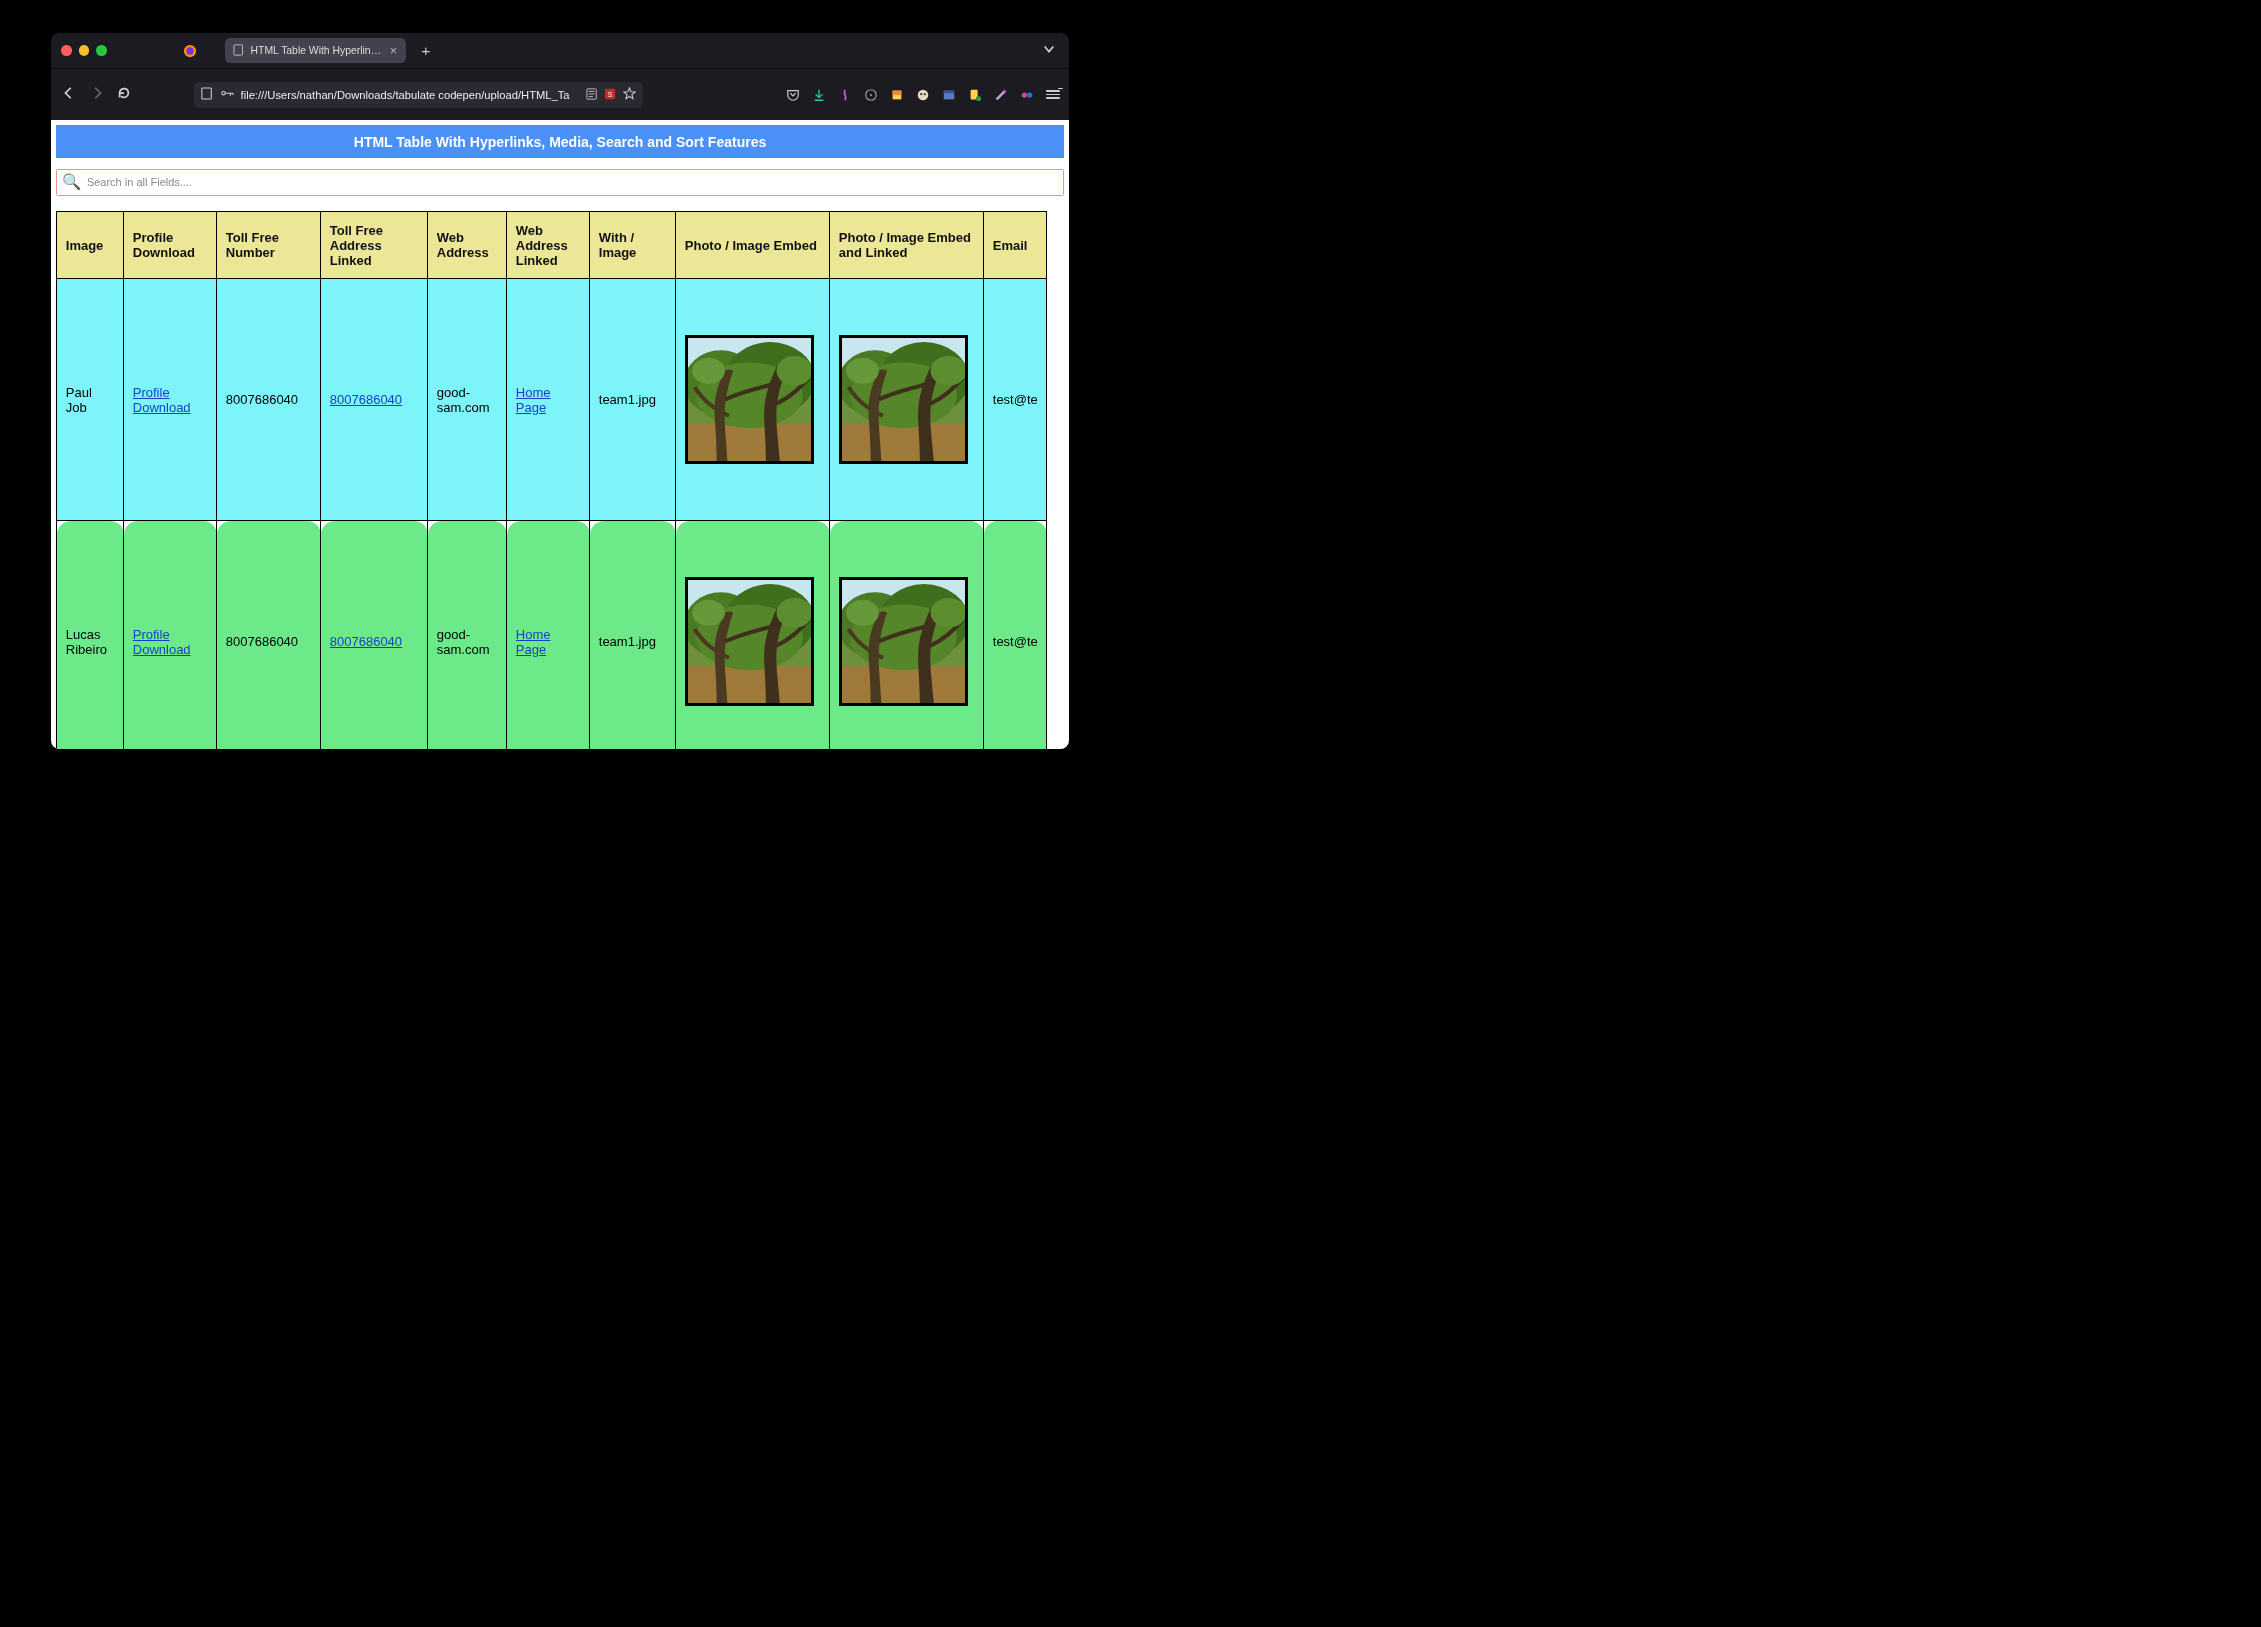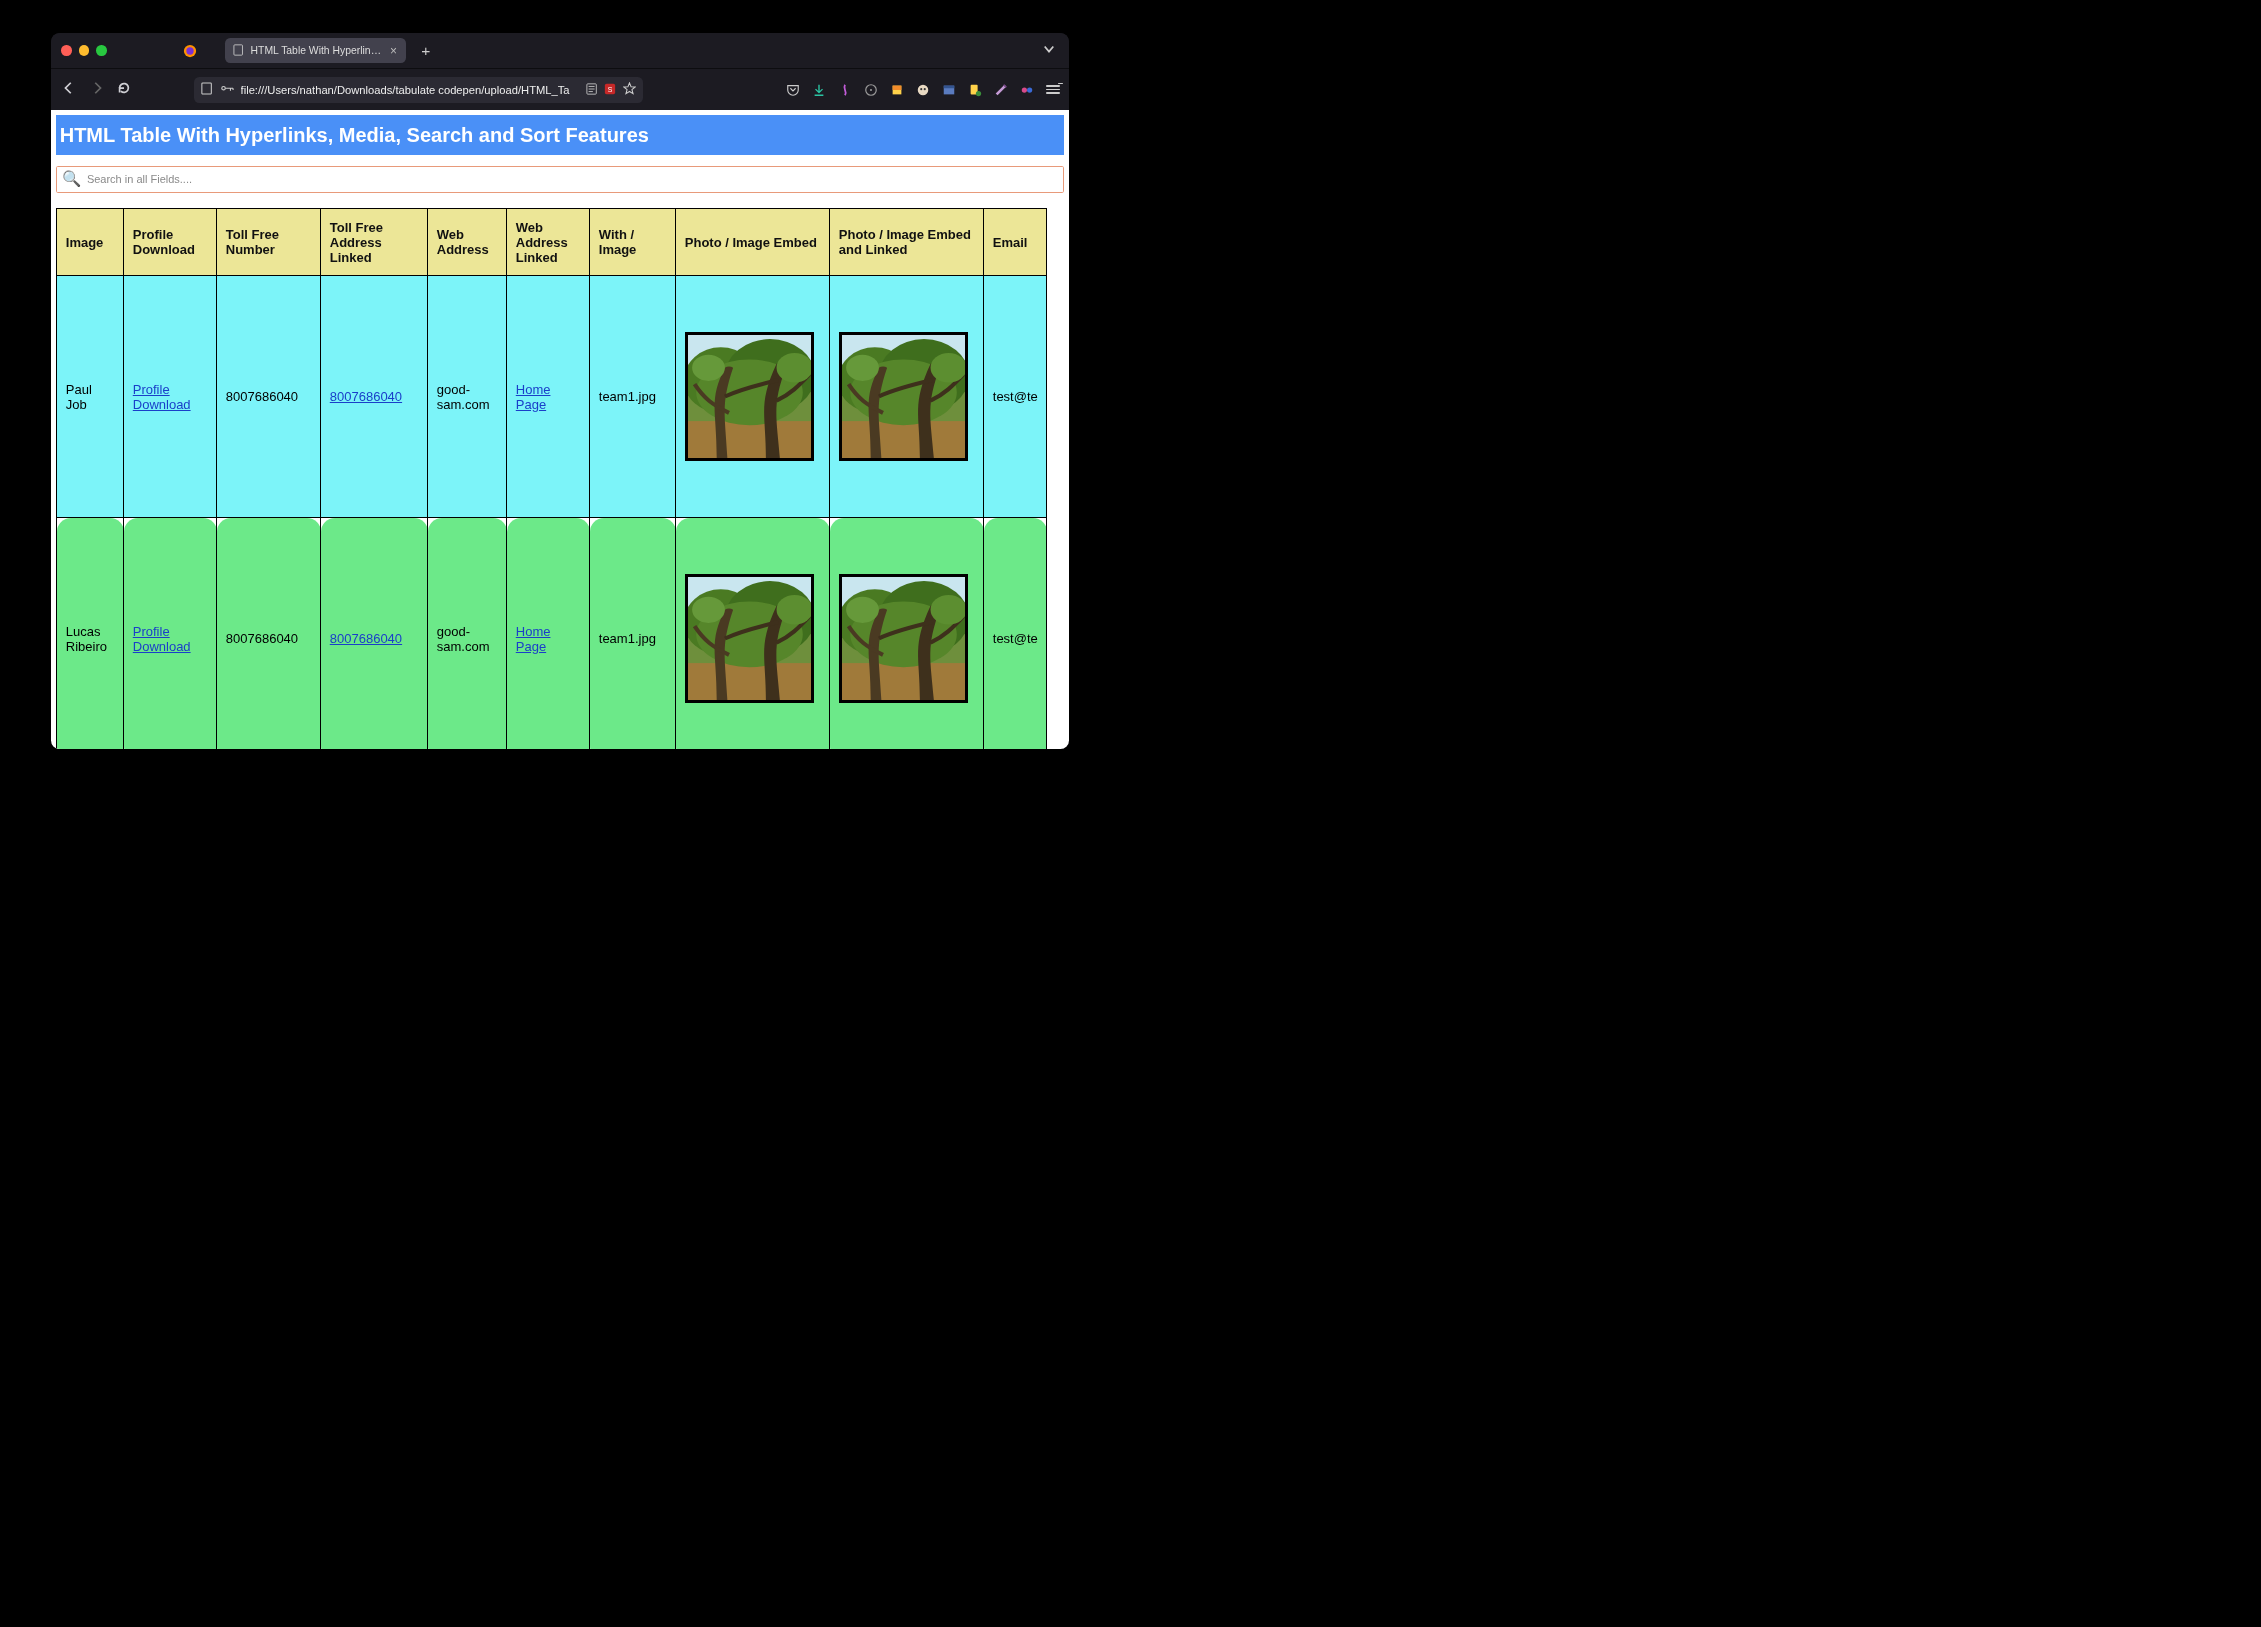--- a/index.html
+++ b/index.html
@@ -49,21 +49,21 @@
     font-size: 10.4px;
     max-width: 181px;
     margin-left: 21px;
   }
   .tab .tab-label { white-space: nowrap; overflow: hidden; text-overflow: ellipsis; flex:1; }
   .tab .close-x { color:#bbb; font-size:12px; }
   .newtab { color:#ccc; font-size:15.5px; padding:0 8.6px; }
   .titlebar-right { margin-left:auto; color:#ccc; font-size:12px; padding-right:3.5px; }
   
   .toolbar {
-    height: 42px;
+    height: 52px;
     background: #1c1b22;
     border-top: 0.9px solid #0d0d10;
     display: flex;
     align-items: center;
     padding: 0 8.6px;
     gap: 8.6px;
   }
   .tool-btn {
     color: #cfcfd4; font-size: 14px; width:19px; text-align:center;
   }
@@ -99,22 +99,22 @@
     background: #fff;
     overflow: hidden;
   }
   .page {
     padding: 5.2px;
   }
   .page-title {
     background: #4a90f7;
     color: #fff;
     font-weight: bold;
-    font-size: 20px;
-    text-align: left;
+    font-size: 14px;
+    text-align: center;
     padding: 8.6px 3.5px;
   }
   .search-wrap {
     margin-top: 10.4px;
     border: 1.7px solid #e89a7a;
     border-radius: 1.7px;
     background: #fff;
     display: flex;
     align-items: center;
     padding: 3.5px 5.2px;

